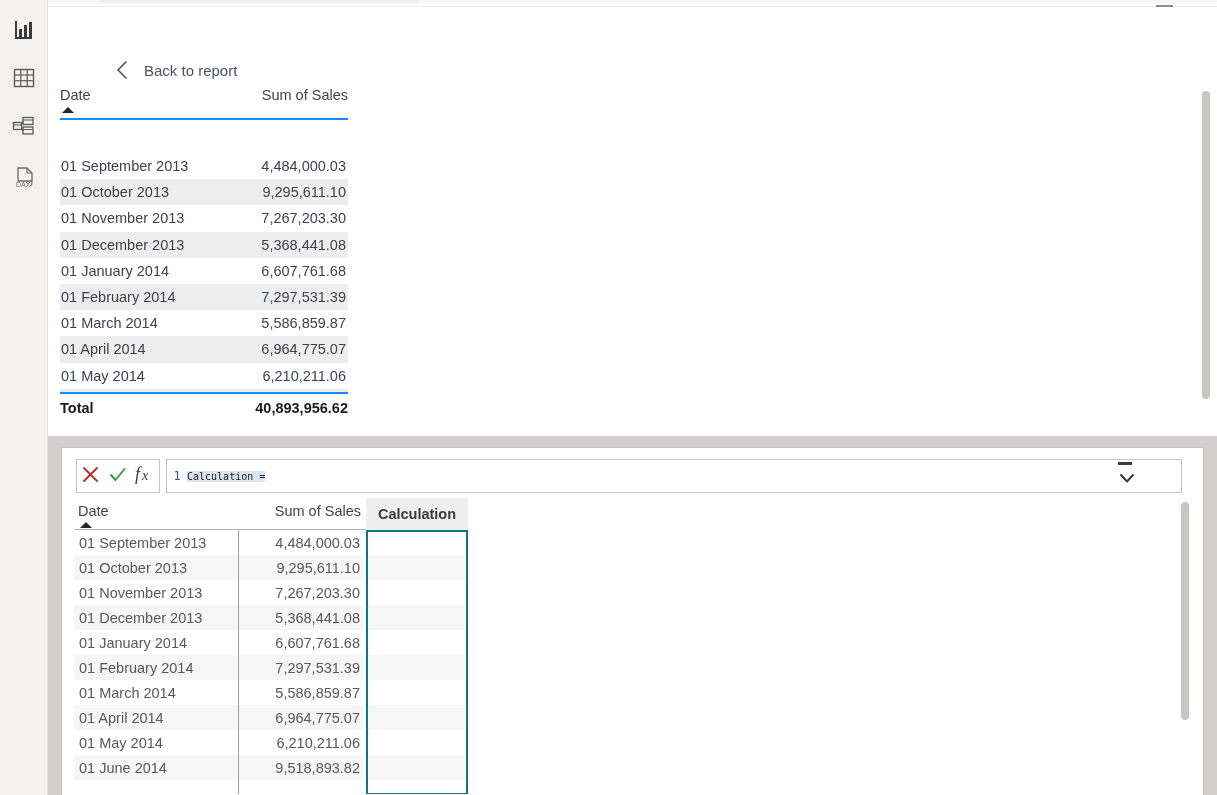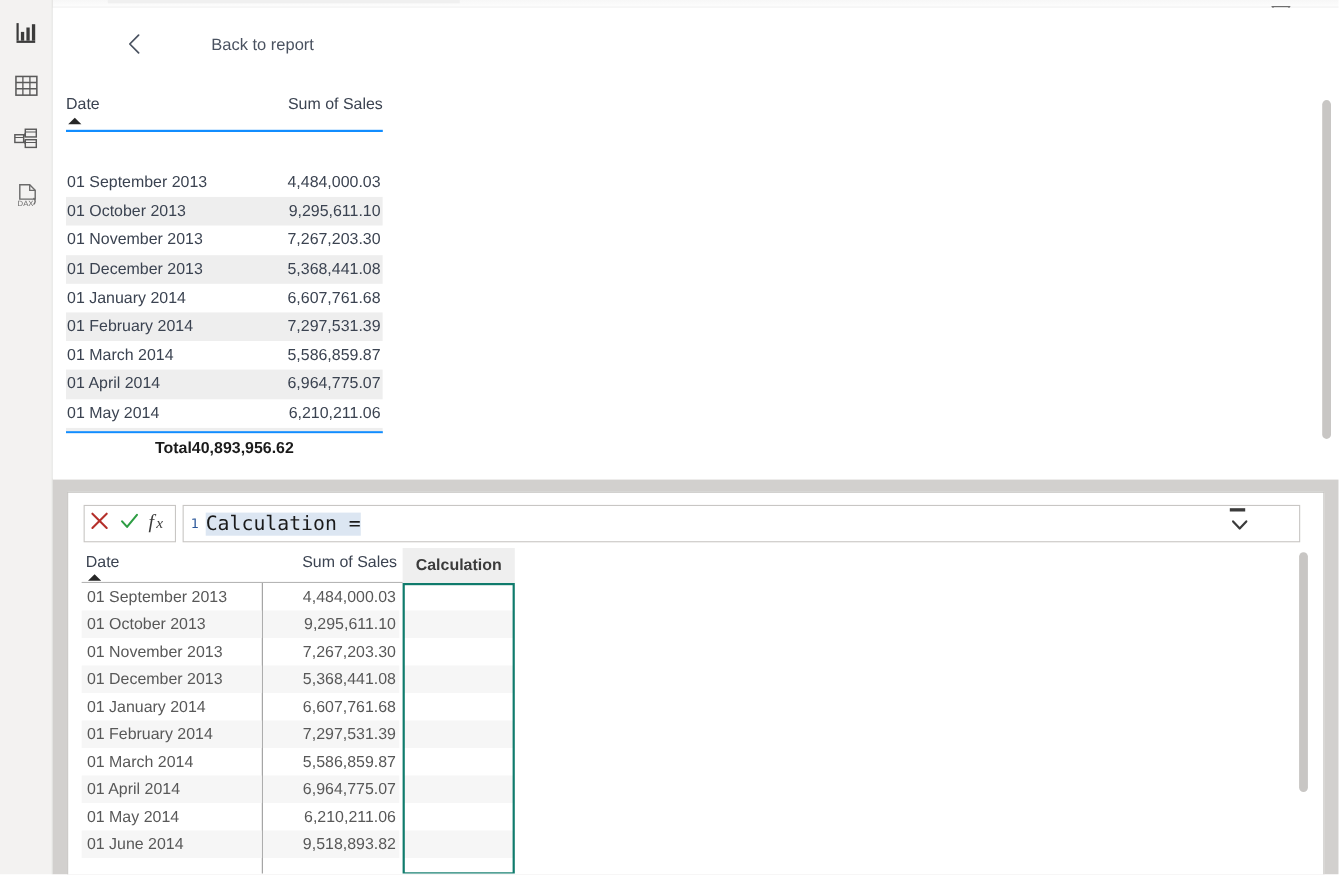--- a/index.html
+++ b/index.html
@@ -93,21 +93,21 @@
     font-size: 14.5px; color: #3b4351;
   }
   .mx-row.alt { background: #eeeeee; }
   .mx-row .cell-date { padding-left: 1px; }
   .mx-row .cell-val { }
   .mx-total-line {
     position: absolute; left: 0; width: 288px; height: 1.5px; background: #118dff;
   }
   .mx-total {
     position: absolute; left: 0; width: 288px; height: 27px;
-    display: flex; align-items: center; justify-content: center;
+    display: flex; align-items: center; justify-content: space-between;
     font-size: 14.5px; color: #1a1a1a; font-weight: bold;
     background: #ffffff;
   }
   .mx-clip {
     position: absolute; left: 0; top: 33px; width: 288px; height: 274px;
     overflow: hidden;
   }
 
   
   .sb-track-top {
@@ -141,21 +141,21 @@
   .fx-bar {
     position: absolute; left: 104px; top: 11px; width: 1016px; height: 34px;
     border: 1px solid #c8c6c4; background: #ffffff;
     display: flex; align-items: center;
   }
   .fx-lineno {
     width: 20px; text-align: center; font-family: "DejaVu Sans Mono", monospace;
     font-size: 12px; color: #2b579a; user-select: none;
   }
   .fx-text {
-    font-family: "DejaVu Sans Mono", monospace; font-size: 18px; color: #1a1a1a;
+    font-family: "DejaVu Sans Mono", monospace; font-size: 10px; color: #1a1a1a;
     white-space: pre;
   }
   .fx-sel { background: #dce6f2; }
   .fx-minimize {
     position: absolute; left: 1049px; top: 9px; width: 28px; height: 8px;
     display: flex; align-items: flex-end; justify-content: center; cursor: pointer;
   }
   .fx-minimize i { display:block; width: 14px; height: 3px; background: #3b3b3b; }
   .fx-expand {
     position: absolute; left: 1050px; top: 18px; width: 30px; height: 26px;
@@ -278,21 +278,21 @@
         <path d="M1.5 2 H17.5 L11 10 V17.5 H8 V10 Z" fill="none" stroke="#6e6e6e" stroke-width="1.3" stroke-linejoin="round"></path>
       </svg>
     </span>
   </div>
   <div class="more-btn">
     <span>•••</span>
   </div>
 
   <div class="report-area">
 
-    <div class="back-row" style="top:19px;gap:48px;">
+    <div class="back-row" style="top:49px;">
       <span class="back-chev">
         <svg width="14" height="20" viewBox="0 0 14 20">
           <path d="M11 2 L3 10 L11 18" fill="none" stroke="#4a5260" stroke-width="1.6" stroke-linecap="round" stroke-linejoin="round"></path>
         </svg>
       </span>
       <span class="back-label">Back to report</span>
     </div>
 
     <div class="matrix">
       <div class="mx-head">

